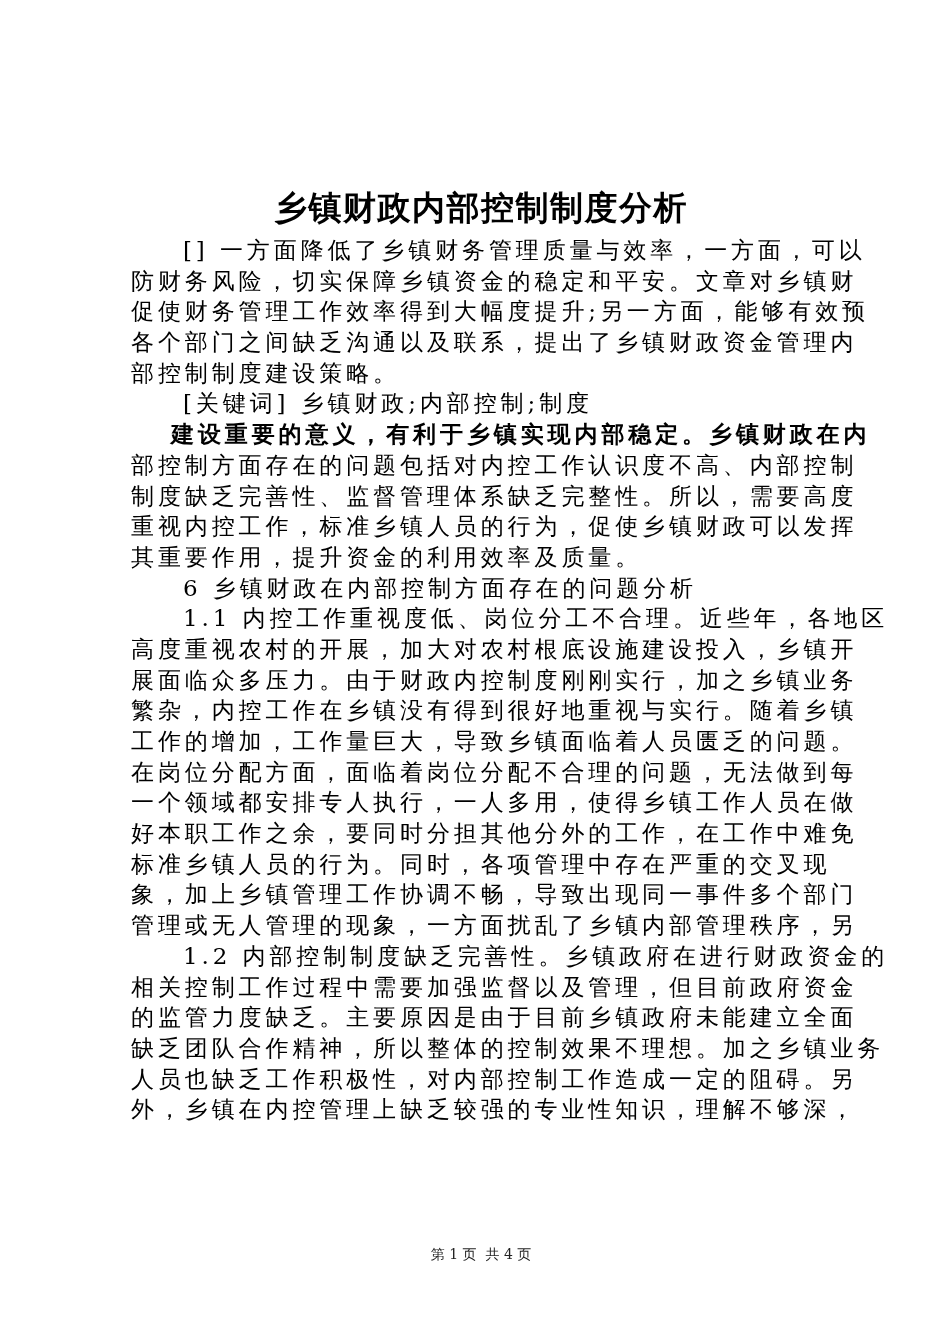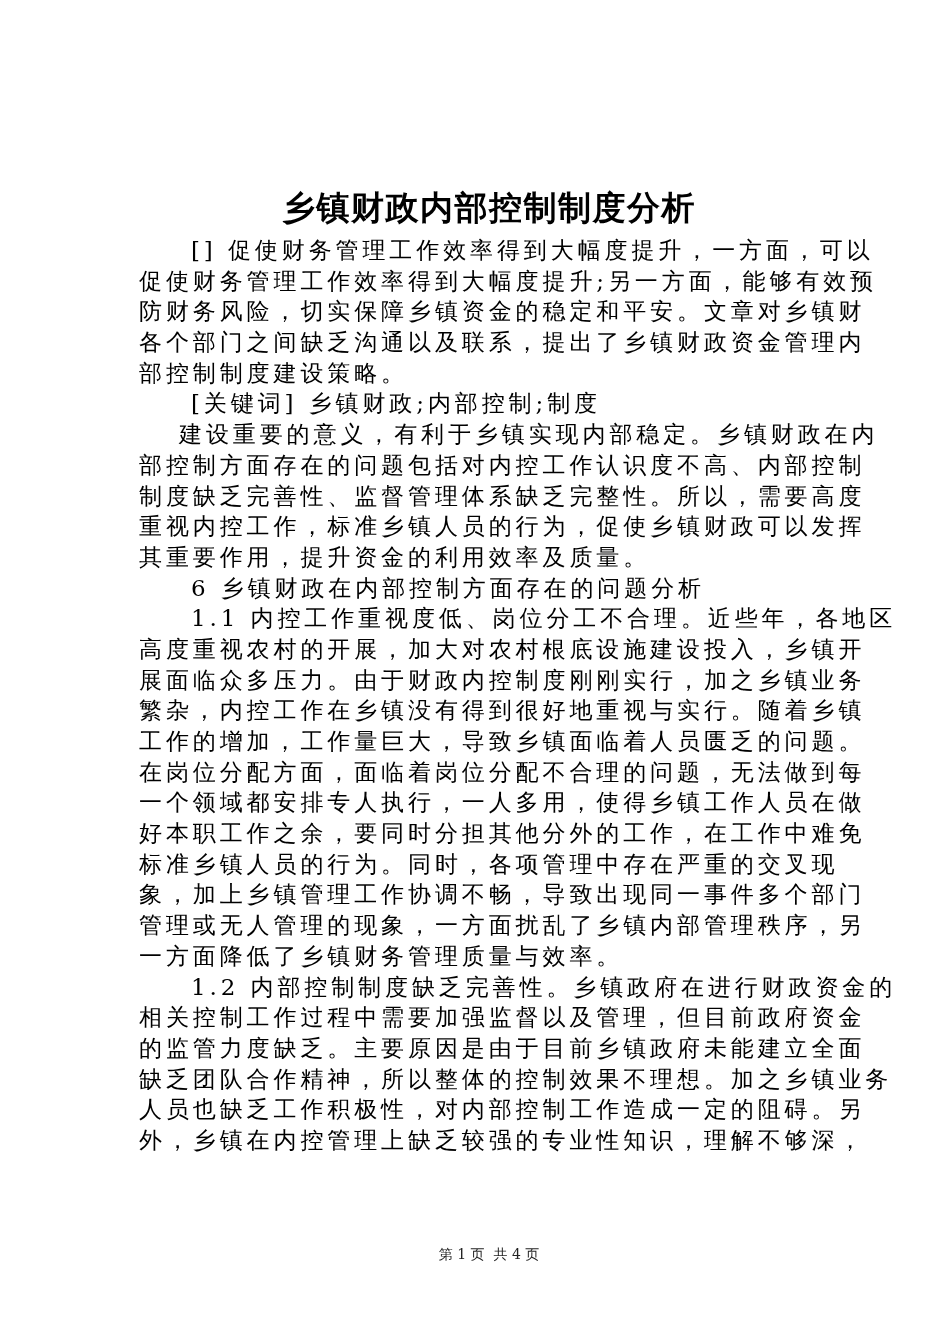--- a/index.html
+++ b/index.html
@@ -10,21 +10,21 @@
   body {
     width: 950px;
     height: 1344px;
     position: relative;
     overflow: hidden;
     color: #000000;
     font-family: "DejaVu Serif", "Liberation Serif", serif;
   }
   .page {
     position: absolute;
-    left: 8px; top: 0;
+    left: 0; top: 0;
     width: 792px;
     height: 1344px;
     background: #ffffff;
   }
   .title {
     position: absolute;
     left: 0;
     width: 962px;
     top: 186px;
     text-align: center;
@@ -43,64 +43,63 @@
   }
   .line {
     display: block;
     height: 30.7px;
     line-height: 30.7px;
     font-size: 23px;
     letter-spacing: 3.9px;
     white-space: nowrap;
   }
   .ind2 { padding-left: 52px; }
-  .ind1h { padding-left: 40px; }
+  .ind1h { padding-left: 40px; font-weight: bold; }
   .footer {
     position: absolute;
     left: 0;
     width: 962px;
     top: 1244px;
     text-align: center;
     font-size: 14px;
     line-height: 20px;
     color: #222222;
     white-space: pre;
   }
 </style>
 </head>
 <body>
 
 <div class="page">
   <div class="title">乡镇财政内部控制制度分析</div>
 
   <div class="body">
-    <span class="line ind2">[] 促使财务管理工作效率得到大幅度提升，一方面，可以</span>
+    <span class="line ind2">[] 一方面降低了乡镇财务管理质量与效率，一方面，可以</span>
+    <span class="line">防财务风险，切实保障乡镇资金的稳定和平安。文章对乡镇财</span>
     <span class="line">促使财务管理工作效率得到大幅度提升;另一方面，能够有效预</span>
-    <span class="line">防财务风险，切实保障乡镇资金的稳定和平安。文章对乡镇财</span>
     <span class="line">各个部门之间缺乏沟通以及联系，提出了乡镇财政资金管理内</span>
     <span class="line">部控制制度建设策略。</span>
     <span class="line ind2">[关键词] 乡镇财政;内部控制;制度</span>
     <span class="line ind1h">建设重要的意义，有利于乡镇实现内部稳定。乡镇财政在内</span>
     <span class="line">部控制方面存在的问题包括对内控工作认识度不高、内部控制</span>
     <span class="line">制度缺乏完善性、监督管理体系缺乏完整性。所以，需要高度</span>
     <span class="line">重视内控工作，标准乡镇人员的行为，促使乡镇财政可以发挥</span>
     <span class="line">其重要作用，提升资金的利用效率及质量。</span>
     <span class="line ind2">6 乡镇财政在内部控制方面存在的问题分析</span>
     <span class="line ind2">1.1 内控工作重视度低、岗位分工不合理。近些年，各地区</span>
     <span class="line">高度重视农村的开展，加大对农村根底设施建设投入，乡镇开</span>
     <span class="line">展面临众多压力。由于财政内控制度刚刚实行，加之乡镇业务</span>
     <span class="line">繁杂，内控工作在乡镇没有得到很好地重视与实行。随着乡镇</span>
     <span class="line">工作的增加，工作量巨大，导致乡镇面临着人员匮乏的问题。</span>
     <span class="line">在岗位分配方面，面临着岗位分配不合理的问题，无法做到每</span>
     <span class="line">一个领域都安排专人执行，一人多用，使得乡镇工作人员在做</span>
     <span class="line">好本职工作之余，要同时分担其他分外的工作，在工作中难免</span>
     <span class="line">标准乡镇人员的行为。同时，各项管理中存在严重的交叉现</span>
     <span class="line">象，加上乡镇管理工作协调不畅，导致出现同一事件多个部门</span>
     <span class="line">管理或无人管理的现象，一方面扰乱了乡镇内部管理秩序，另</span>
-    <span class="line">一方面降低了乡镇财务管理质量与效率。</span>
     <span class="line ind2">1.2 内部控制制度缺乏完善性。乡镇政府在进行财政资金的</span>
     <span class="line">相关控制工作过程中需要加强监督以及管理，但目前政府资金</span>
     <span class="line">的监管力度缺乏。主要原因是由于目前乡镇政府未能建立全面</span>
     <span class="line">缺乏团队合作精神，所以整体的控制效果不理想。加之乡镇业务</span>
     <span class="line">人员也缺乏工作积极性，对内部控制工作造成一定的阻碍。另</span>
     <span class="line">外，乡镇在内控管理上缺乏较强的专业性知识，理解不够深，</span>
   </div>
 
   <div class="footer">第 1 页  共 4 页</div>
 </div>

